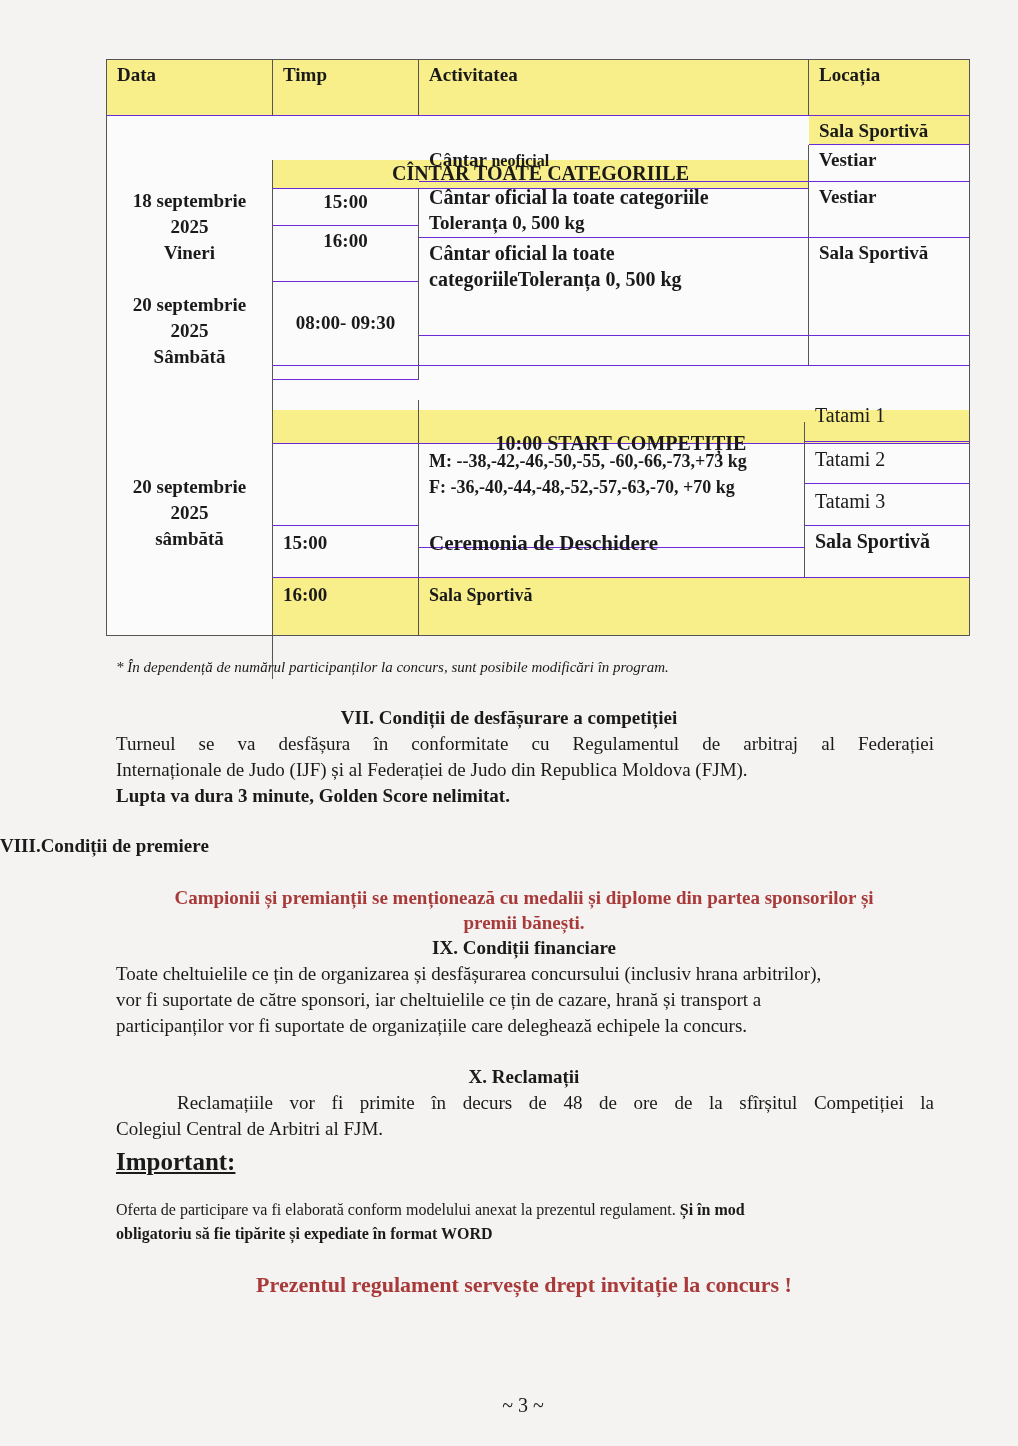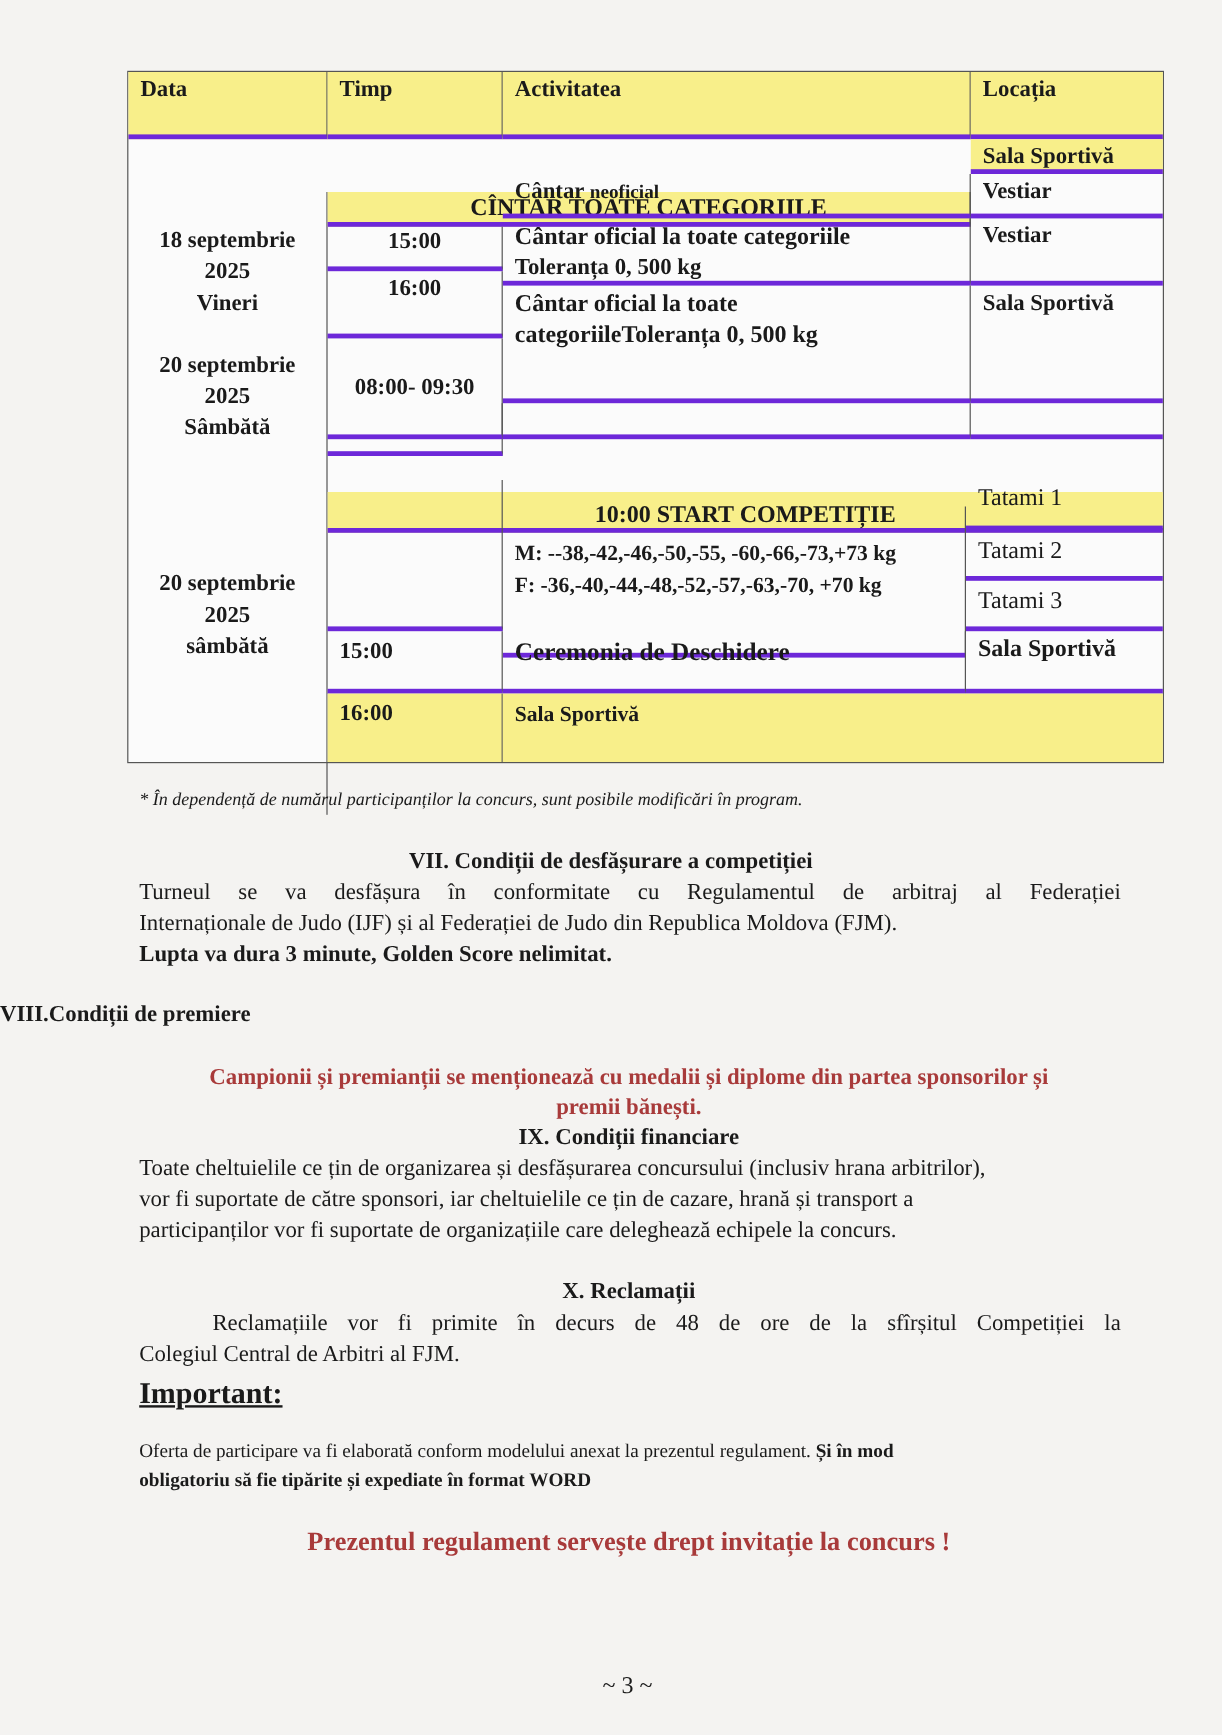--- a/index.html
+++ b/index.html
@@ -8,21 +8,21 @@
     background: #f4f3f1;
     font-family: "Liberation Serif", serif;
     color: #1a1a1a;
     position: relative;
     overflow: hidden;
   }
   .page { position: absolute; left: 0; top: 0; width: 1018px; height: 1446px; }
 
   
   .tbl { position: absolute; left: 106px; top: 59px; width: 862px; height: 575px; border: 1px solid #555; background: #fbfbfb; }
-  .cell { position: absolute; box-sizing: border-box; border-right: 1px solid #555; border-bottom: 4px solid #6d28d9; font-weight: bold; font-size: 19px; line-height: 26px; }
+  .cell { position: absolute; box-sizing: border-box; border-right: 1px solid #555; border-bottom: 1px solid #6d28d9; font-weight: bold; font-size: 19px; line-height: 26px; }
   .yellow { background: #f8ef8a; }
   .pad { padding: 2px 10px; }
   .center { text-align: center; margin-top: 44px; }
   .reg { font-weight: normal; }
   .small { font-size: 16px; }
 
   
   .txt { position: absolute; font-size: 19px; line-height: 26px; }
   .b { font-weight: bold; }
   .red { color: #a83a3a; }
@@ -78,21 +78,21 @@
     <div class="cell pad" style="left:312px;top:178px;width:390px;height:98px;font-size:20px;">
       <div>Cântar oficial la toate</div>
       <div>categoriileToleranța 0, 500 kg</div>
     </div>
     <div class="cell pad" style="left:702px;top:178px;width:160px;height:98px;border-right:none;">Sala Sportivă</div>
 
     <div class="cell" style="left:166px;top:276px;width:146px;height:30px;"></div>
     <div class="cell" style="left:312px;top:276px;width:390px;height:30px;"></div>
     <div class="cell" style="left:702px;top:276px;width:160px;height:30px;border-right:none;"></div>
 
-    <div class="cell yellow center" style="left:166px;top:306px;width:696px;height:34px;padding-top:6px;border-right:none;font-size:20px;">10:00   START COMPETIȚIE</div>
+    <div class="cell yellow center" style="left:166px;top:306px;width:696px;height:34px;padding-top:20px;border-right:none;font-size:20px;">10:00   START COMPETIȚIE</div>
 
     <div class="cell" style="left:166px;top:340px;width:146px;height:126px;"></div>
     <div class="cell pad" style="left:312px;top:340px;width:386px;height:126px;padding-top:26px;font-size:18px;margin-top:22px;">
       <div>M: --38,-42,-46,-50,-55, -60,-66,-73,+73 kg</div>
       <div>F: -36,-40,-44,-48,-52,-57,-63,-70, +70 kg</div>
     </div>
     <div class="cell pad reg" style="left:698px;top:340px;width:164px;height:42px;border-right:none;font-size:20px;">Tatami 1</div>
     <div class="cell pad reg" style="left:698px;top:382px;width:164px;height:42px;border-right:none;font-size:20px;padding-top:4px;">Tatami 2</div>
     <div class="cell pad reg" style="left:698px;top:424px;width:164px;height:42px;border-right:none;font-size:20px;padding-top:4px;">Tatami 3</div>
 

